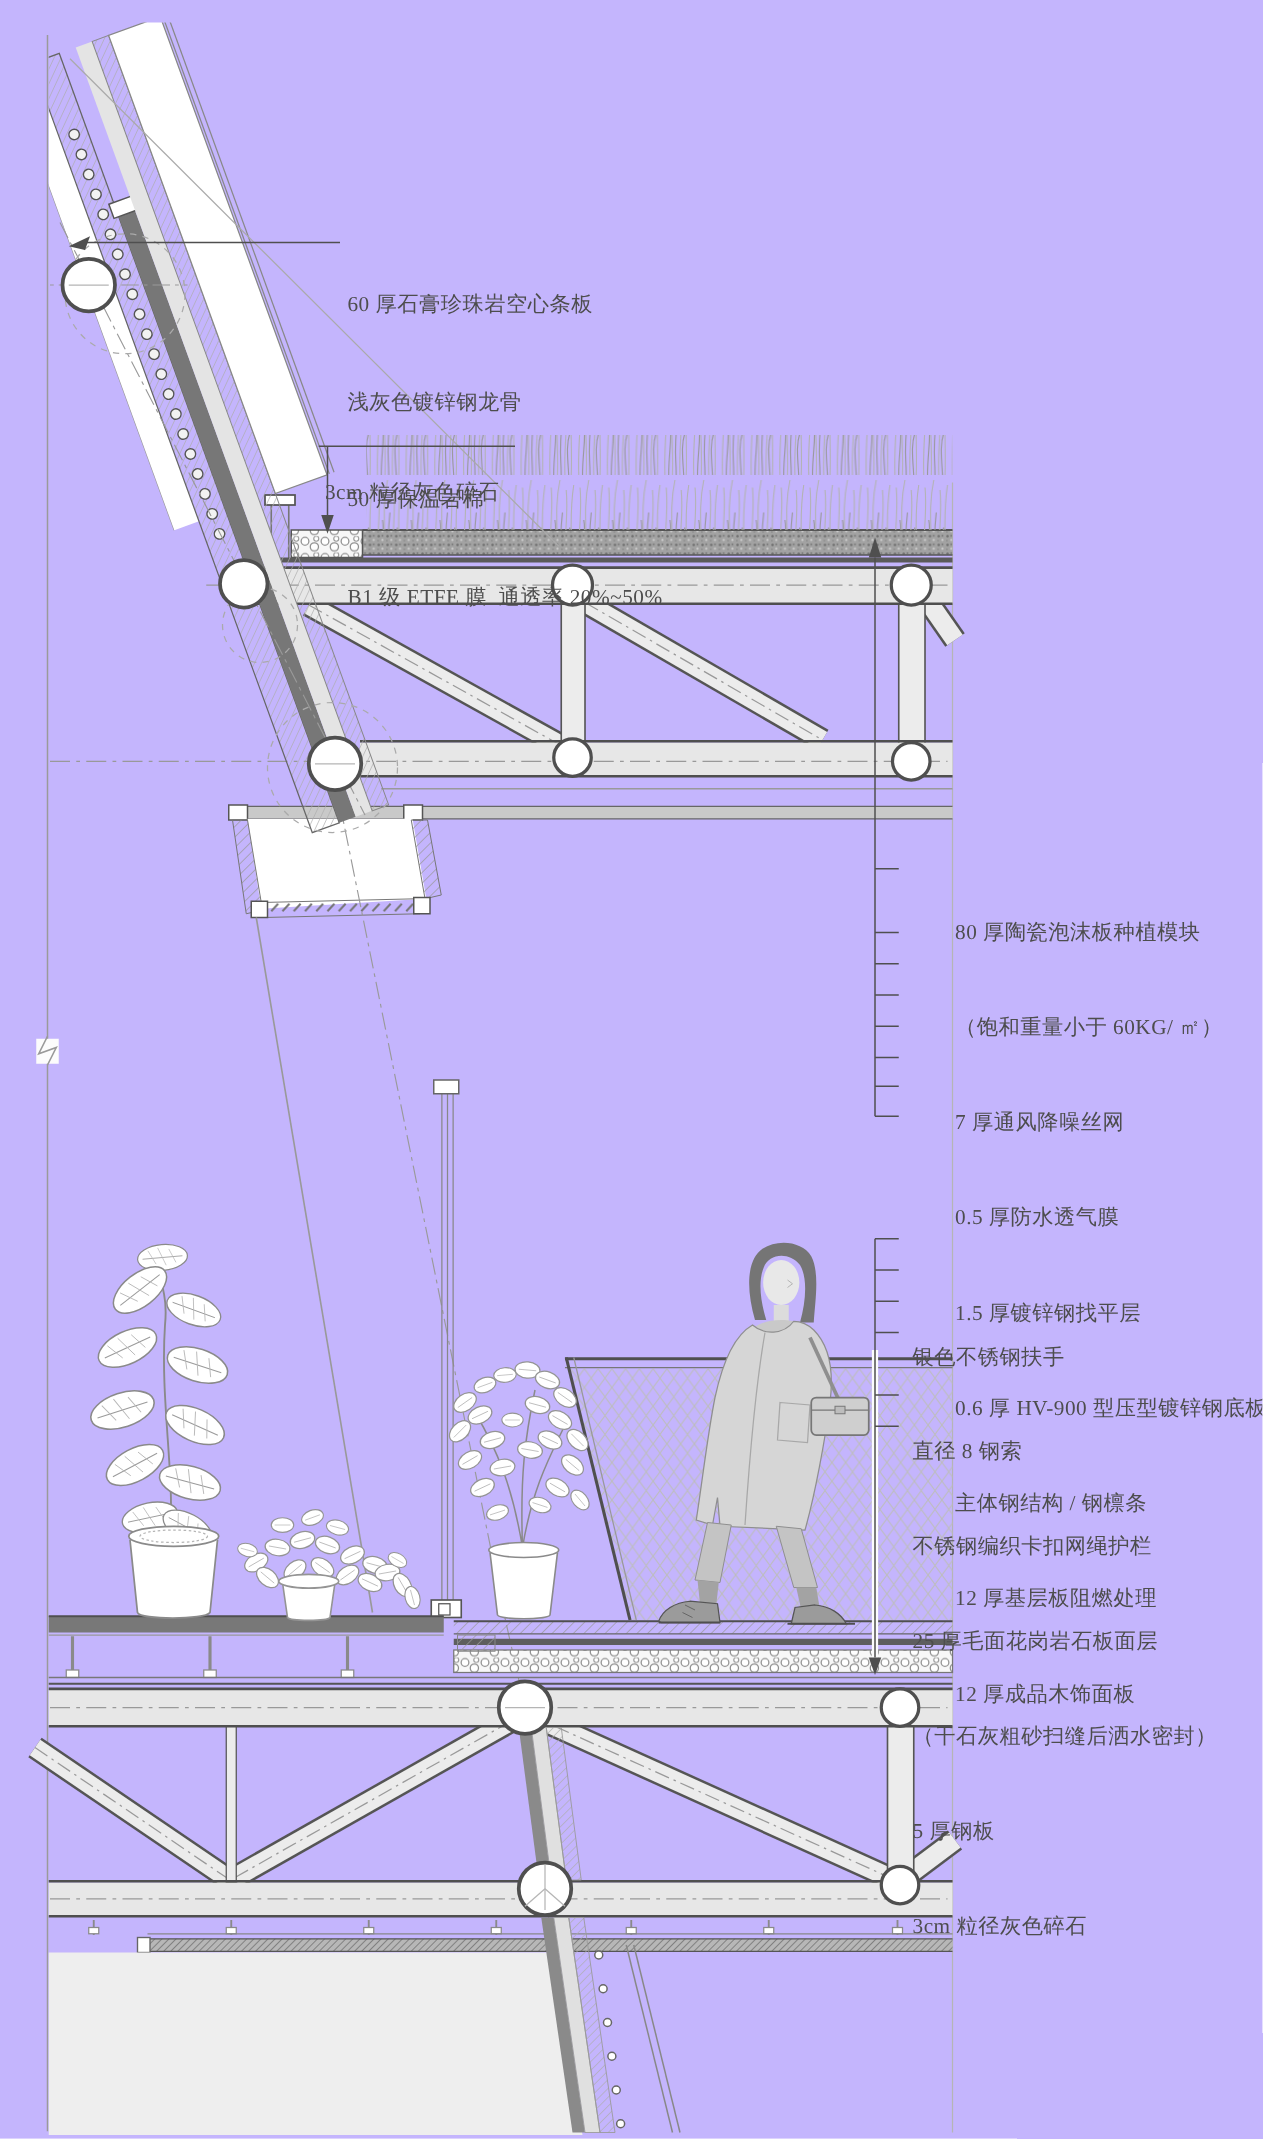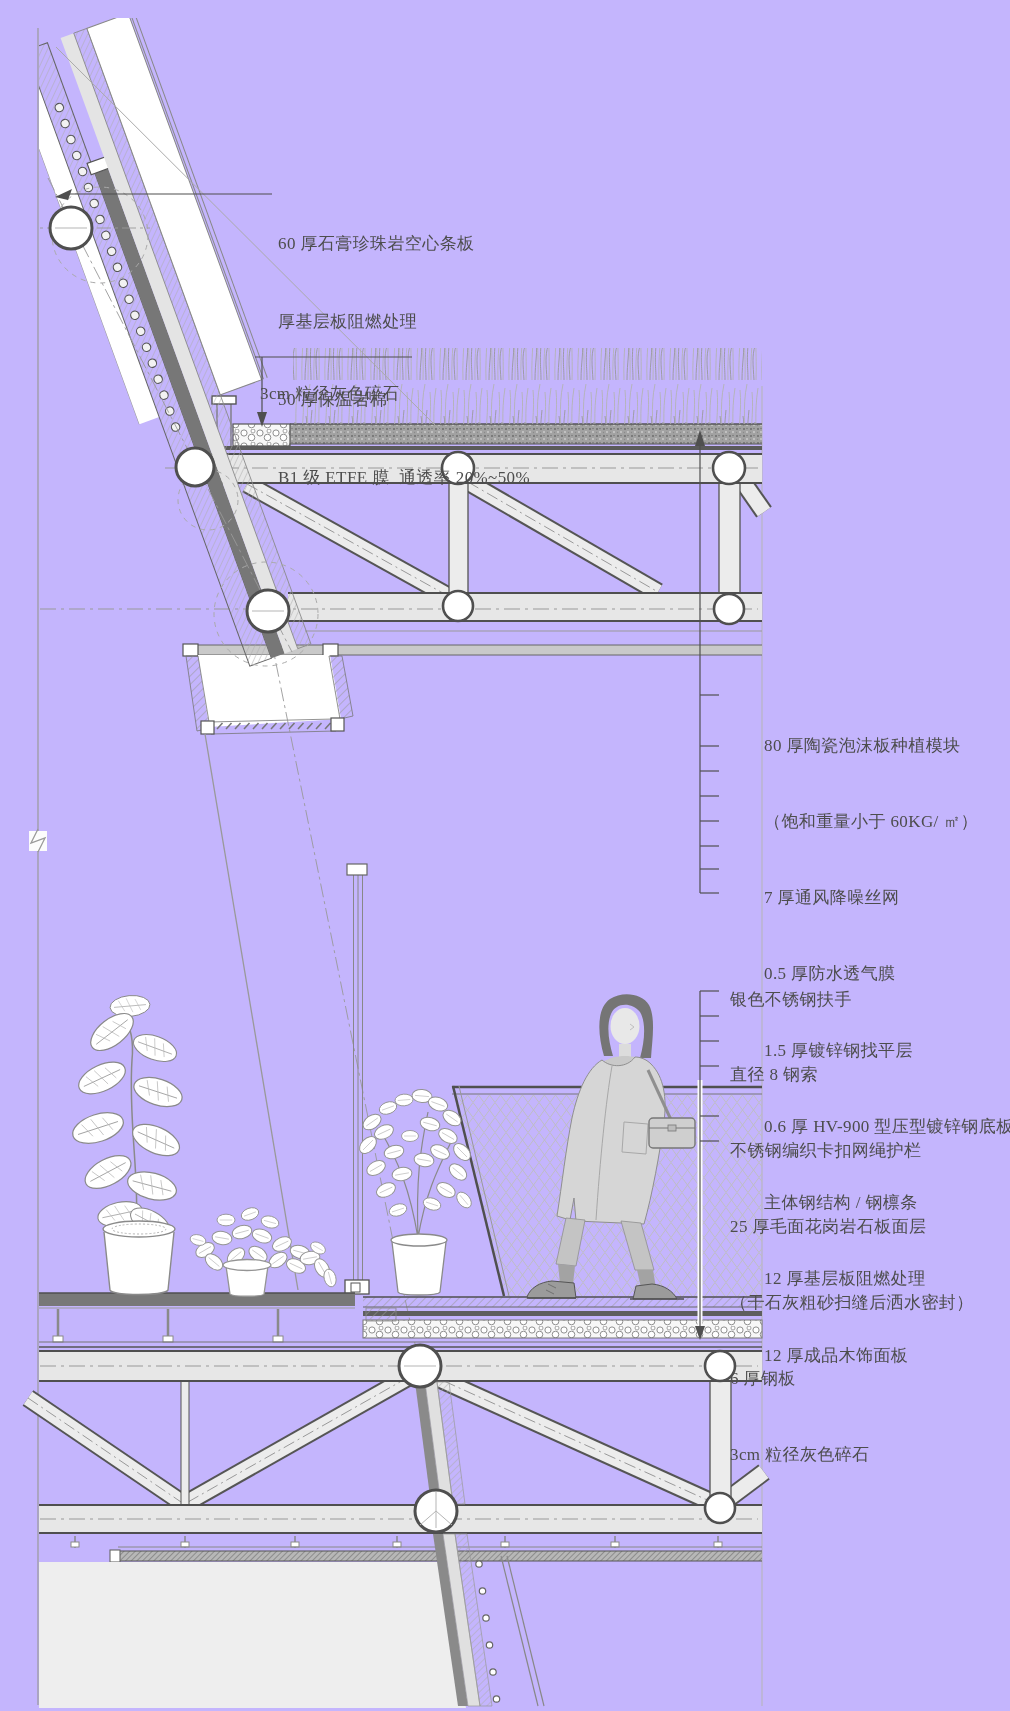--- a/index.html
+++ b/index.html
@@ -447,43 +447,43 @@
   <path d="M527,1297 C530,1288 540,1282 552,1281 L574,1283 L576,1298 L529,1298 Z" fill="#9b9b9b" stroke="#555" stroke-width="1"></path>
   <line x1="527" y1="1298" x2="576" y2="1298" stroke="#4f4f4f" stroke-width="1.6"></line>
   <path d="M548,1284 l8,4 m-10,2 l8,4" stroke="#666" stroke-width=".8" fill="none"></path>
   <path d="M633,1299 L636,1286 L652,1284 C664,1285 673,1291 677,1299 Z" fill="#9b9b9b" stroke="#555" stroke-width="1"></path>
   <line x1="630" y1="1299" x2="684" y2="1299" stroke="#4f4f4f" stroke-width="1.6"></line>
 </g>
 </svg>
 
 <div class="ann" style="left:278px;top:179px;">
   <div>60 厚石膏珍珠岩空心条板</div>
-  <div>厚基层板阻燃处理</div>
+  <div>浅灰色镀锌钢龙骨</div>
   <div>50 厚保温岩棉</div>
   <div>B1 级 ETFE 膜  通透率 20%~50%</div>
 </div>
 
 <div class="ann" style="left:260px;top:329px;">
   <div>3cm 粒径灰色碎石</div>
 </div>
 
 <div class="ann mid" style="left:764px;top:682px;">
   <div>80 厚陶瓷泡沫板种植模块</div>
   <div>（饱和重量小于 60KG/ ㎡）</div>
   <div>7 厚通风降噪丝网</div>
   <div>0.5 厚防水透气膜</div>
   <div>1.5 厚镀锌钢找平层</div>
   <div>0.6 厚 HV-900 型压型镀锌钢底板</div>
   <div>主体钢结构 / 钢檩条</div>
   <div>12 厚基层板阻燃处理</div>
   <div>12 厚成品木饰面板</div>
 </div>
 
-<div class="ann low" style="left:730px;top:936px;">
+<div class="ann low" style="left:730px;top:1022px;">
   <div>银色不锈钢扶手</div>
   <div>直径 8 钢索</div>
   <div>不锈钢编织卡扣网绳护栏</div>
   <div>25 厚毛面花岗岩石板面层</div>
   <div>（干石灰粗砂扫缝后洒水密封）</div>
-  <div>6 厚钢板</div>
+  <div>5 厚钢板</div>
   <div>3cm 粒径灰色碎石</div>
 </div>
 </div>
 
 </body></html>

